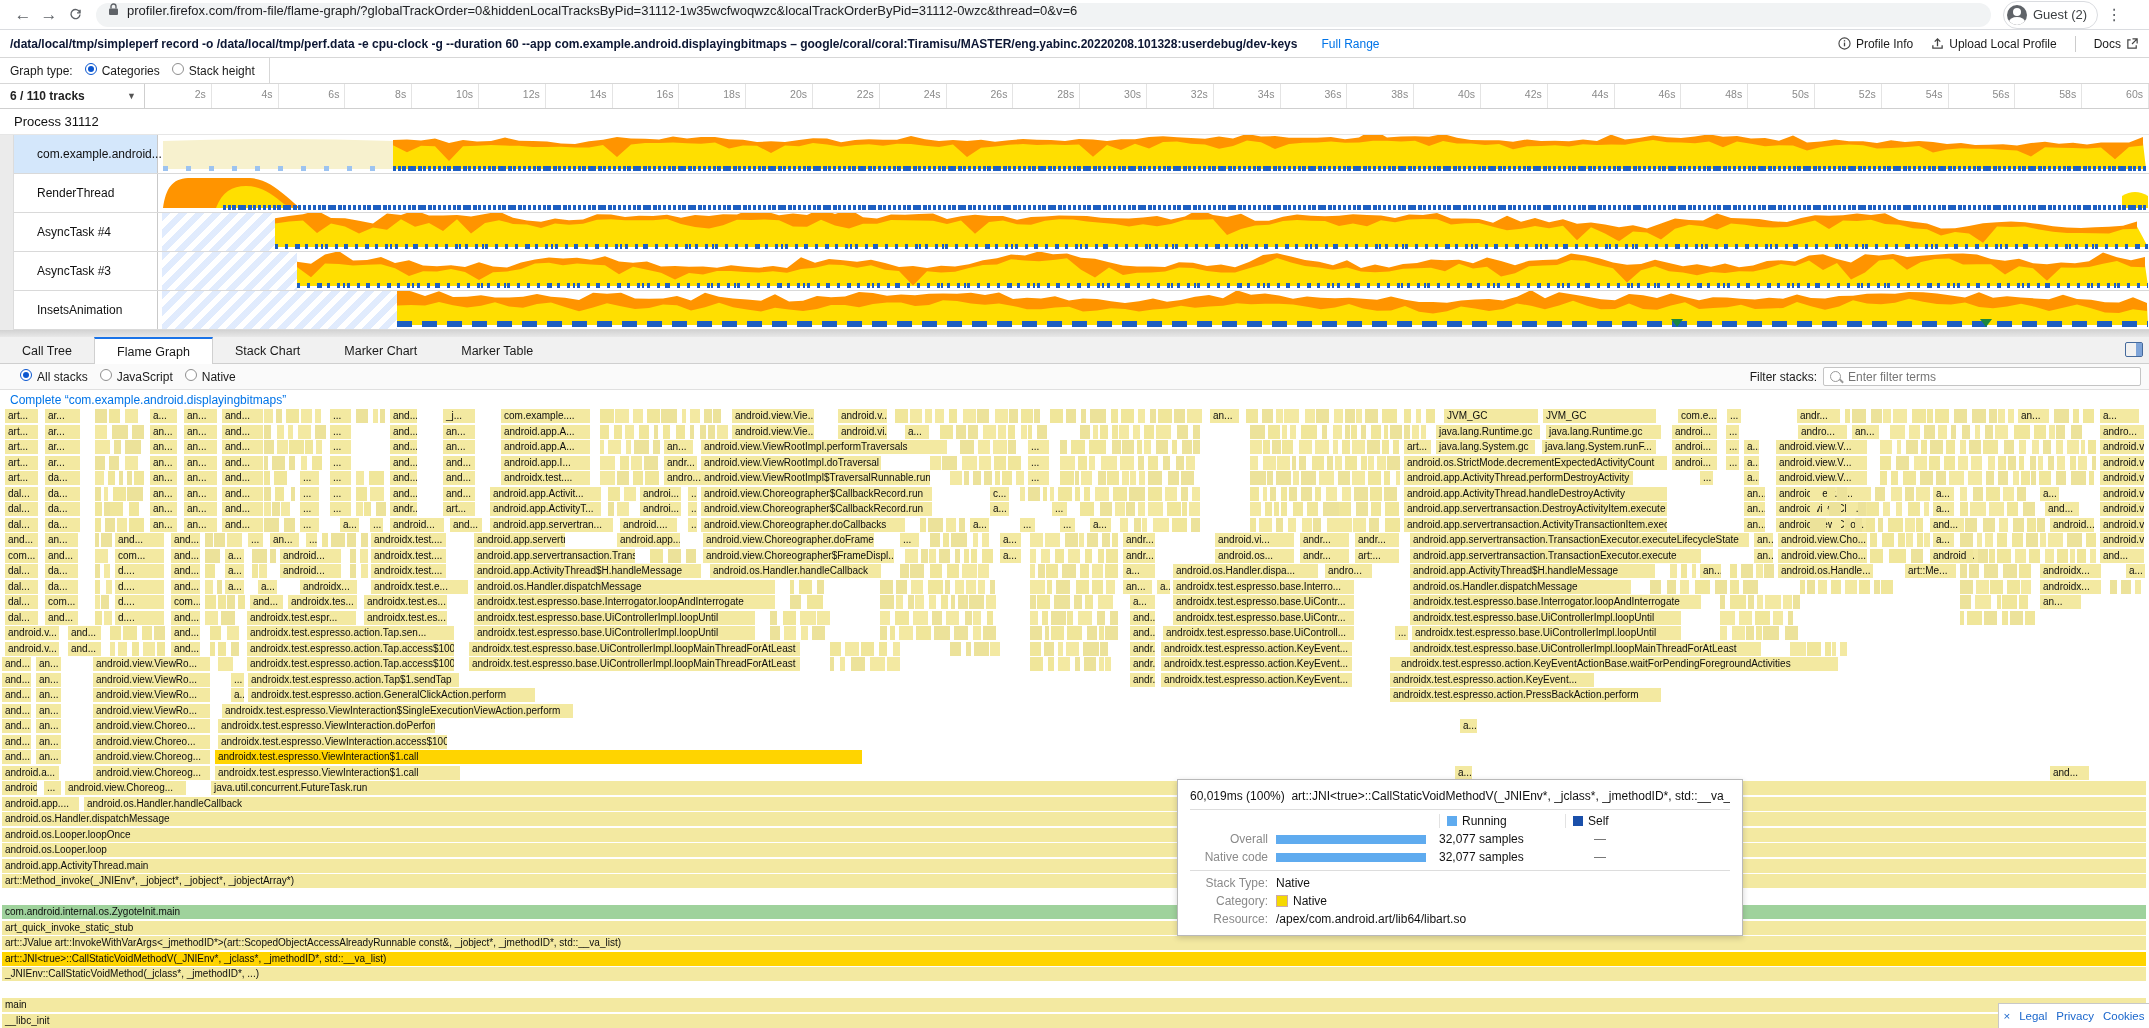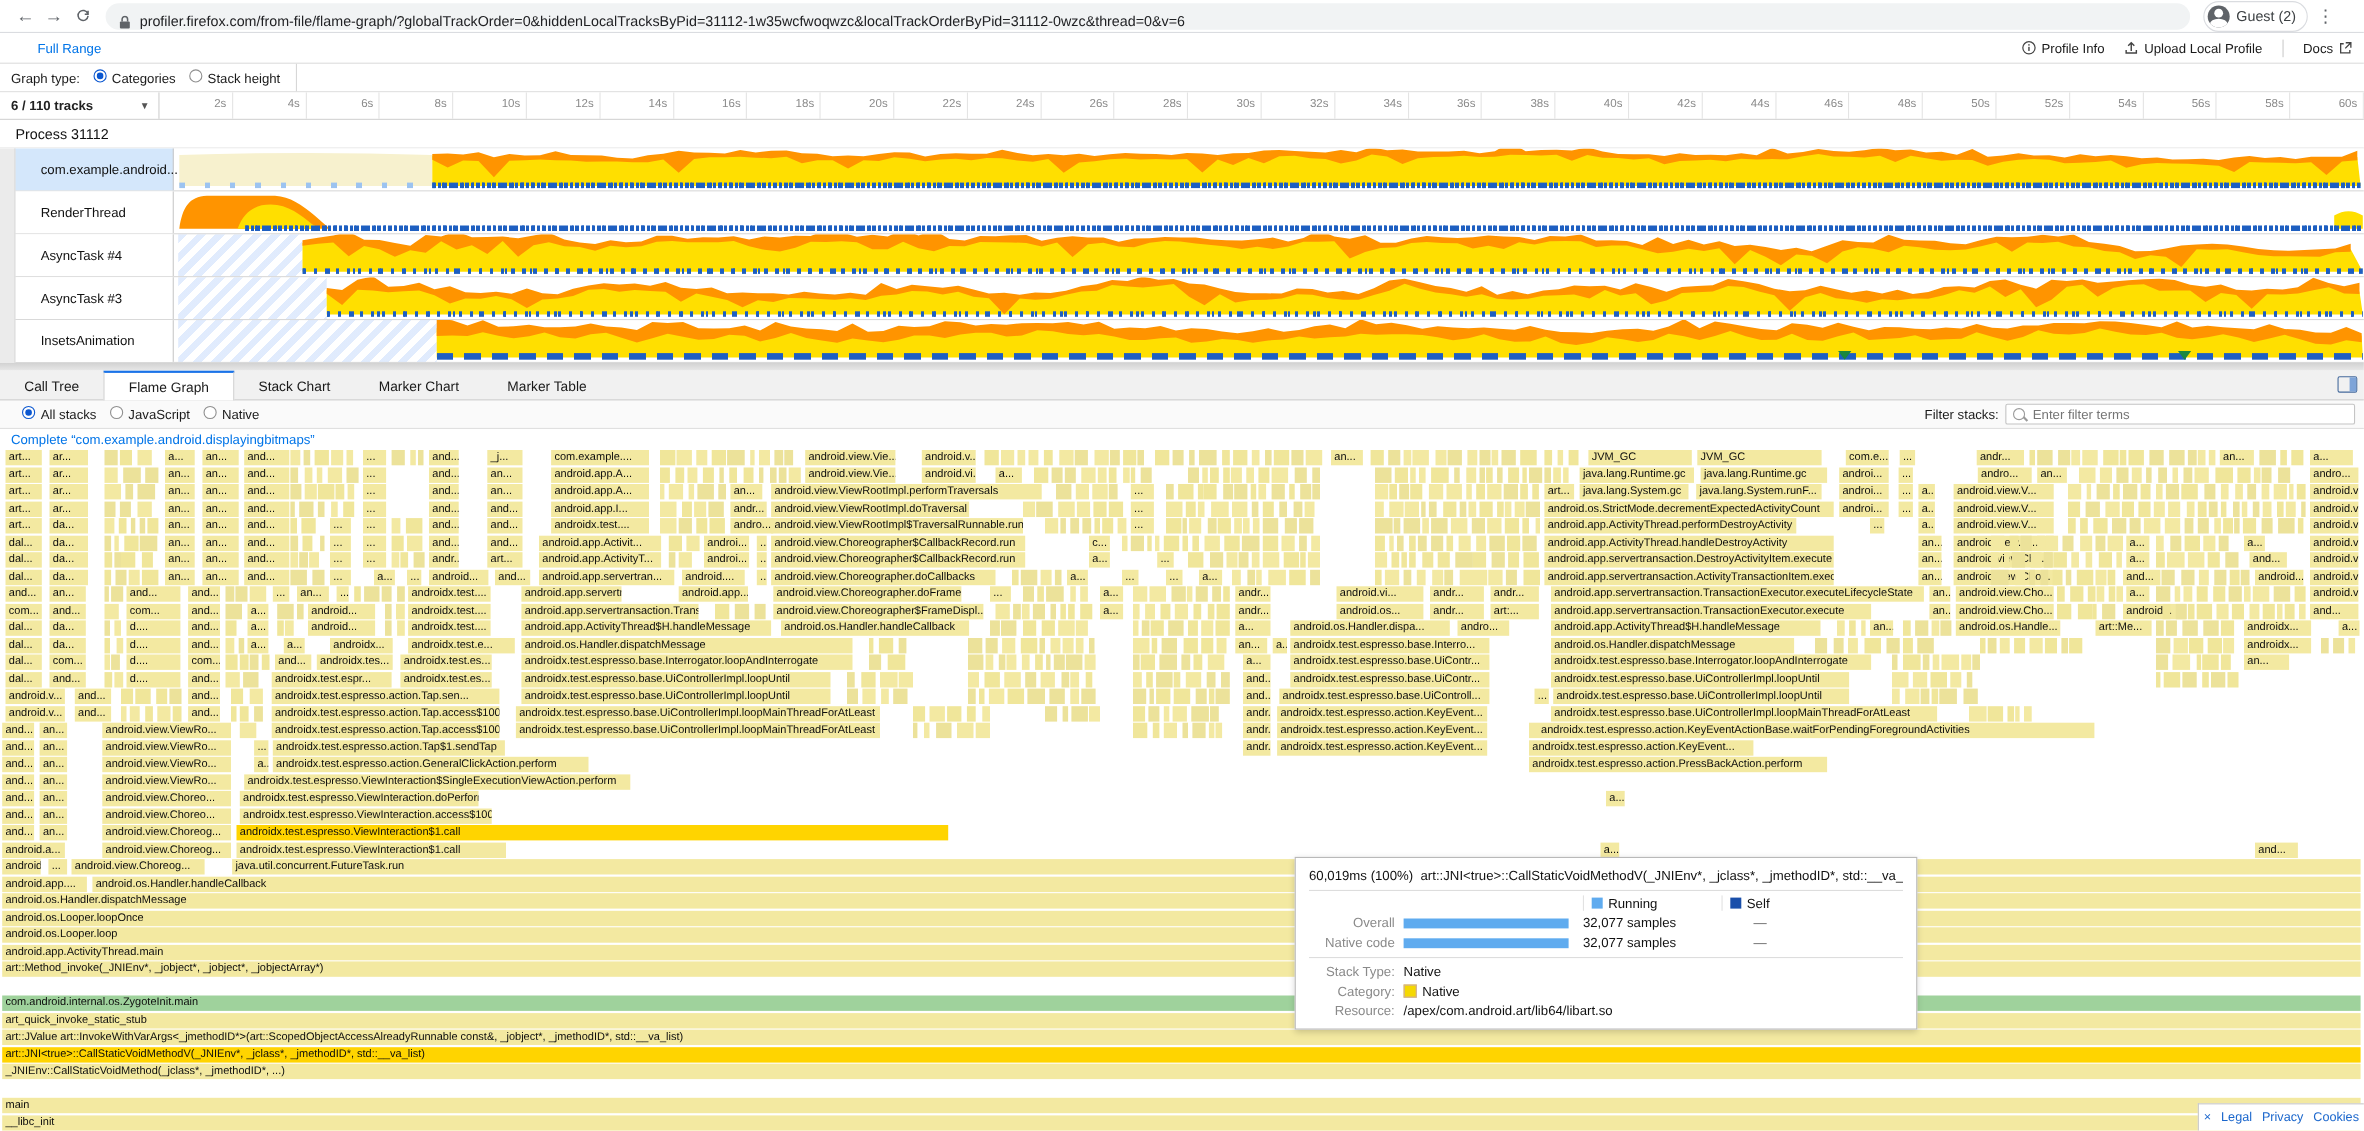--- a/index.html
+++ b/index.html
@@ -1,21 +1,21 @@
 <!DOCTYPE html>
 <html><head>
 <meta charset="utf-8">
 <style>
   html,body{margin:0;padding:0;}
   body{width:2149px;height:1028px;overflow:hidden;background:#fff;
        font-family:"Liberation Sans","DejaVu Sans",sans-serif;position:relative;}
   
   .chrome{height:30px;background:#fff;border-bottom:1px solid #dadce0;display:flex;align-items:center;padding:0 10px;box-sizing:border-box;}
   .navbtn{width:26px;height:26px;display:flex;align-items:center;justify-content:center;color:#5f6368;font-size:17px;cursor:pointer;border-radius:50%;}
-  .urlbar{flex:0 0 auto;width:1895px;height:24px;background:#f1f3f4;border-radius:13px;margin-left:8px;display:flex;align-items:flex-end;padding:0 12px;box-sizing:border-box;}
+  .urlbar{flex:0 0 auto;width:1895px;height:24px;background:#f1f3f4;border-radius:13px;margin-left:8px;display:flex;align-items:flex-start;padding:0 12px;box-sizing:border-box;}
   .urltext{font-size:13px;color:#202124;white-space:nowrap;overflow:hidden;}
   .guest{display:flex;align-items:center;border:1px solid #dadce0;border-radius:15px;height:26px;padding:0 10px 0 3px;margin-left:12px;gap:6px;}
   .guest-av{width:20px;height:20px;border-radius:50%;background:#5f6368;position:relative;overflow:hidden;}
   .guest-av:before{content:"";position:absolute;left:6px;top:3px;width:8px;height:8px;border-radius:50%;background:#fff;}
   .guest-av:after{content:"";position:absolute;left:2px;top:12px;width:16px;height:10px;border-radius:50%;background:#fff;}
   .guest-label{font-size:13px;color:#3c4043;}
   .dots{color:#5f6368;font-size:16px;margin-left:8px;cursor:pointer;}
   
   .ptoolbar{height:28px;border-bottom:1px solid #d7d7d7;display:flex;align-items:center;padding:0 10px;box-sizing:border-box;background:#fff;}
   .cmd{font-size:12px;font-weight:700;color:#0c1633;white-space:nowrap;}
@@ -110,20 +110,21 @@
     <span class="urltext">profiler.firefox.com/from-file/flame-graph/?globalTrackOrder=0&amp;hiddenLocalTracksByPid=31112-1w35wcfwoqwzc&amp;localTrackOrderByPid=31112-0wzc&amp;thread=0&amp;v=6</span>
   </div>
   <div class="guest">
     <span class="guest-av"></span>
     <span class="guest-label">Guest (2)</span>
   </div>
   <div class="dots">⋮</div>
 </div>
 
 <div class="ptoolbar">
+  <span class="cmd">/data/local/tmp/simpleperf record -o /data/local/tmp/perf.data -e cpu-clock -g --duration 60 --app com.example.android.displayingbitmaps – google/coral/coral:Tiramisu/MASTER/eng.yabinc.20220208.101328:userdebug/dev-keys</span>
   <span class="fullrange">Full Range</span>
   <div class="pt-right">
     <span class="pt-item">
       <svg class="icon12" viewBox="0 0 14 14">
           <circle cx="7" cy="7" r="6" fill="none" stroke="#444" stroke-width="1.2"></circle>
           <rect x="6.3" y="6" width="1.4" height="4" fill="#444"></rect>
           <rect x="6.3" y="3.4" width="1.4" height="1.4" fill="#444"></rect>
         </svg>
       <span>Profile Info</span>
     </span>
@@ -1319,21 +1320,21 @@
     <div class="sliver" style="left: 1825px; width: 6px; top: 232.5px; background: rgb(240, 230, 154);"></div>
     <div class="sliver" style="left: 1832px; width: 4px; top: 232.5px; background: rgb(243, 233, 162);"></div>
     <div class="sliver" style="left: 1840px; width: 7px; top: 232.5px; background: rgb(243, 233, 162);"></div>
     <div class="fcell" style="left: 2px; width: 29px; top: 248px;">and...</div>
     <div class="fcell" style="left: 36px; width: 25px; top: 248px;">an...</div>
     <div class="fcell" style="left: 93px; width: 117px; top: 248px;">android.view.ViewRo...</div>
     <div class="fcell" style="left: 247px; width: 207px; top: 248px;">androidx.test.espresso.action.Tap.access$100</div>
     <div class="fcell" style="left: 469px; width: 331px; top: 248px;">androidx.test.espresso.base.UiControllerImpl.loopMainThreadForAtLeast</div>
     <div class="fcell" style="left: 1130px; width: 25px; top: 248px;">andr...</div>
     <div class="fcell" style="left: 1161px; width: 191px; top: 248px;">androidx.test.espresso.action.KeyEvent...</div>
-    <div class="fcell" style="left: 1390px; width: 514px; top: 248px; padding-left: 11px;">androidx.test.espresso.action.KeyEventActionBase.waitForPendingForegroundActivities</div>
+    <div class="fcell" style="left: 1390px; width: 448px; top: 248px; padding-left: 11px;">androidx.test.espresso.action.KeyEventActionBase.waitForPendingForegroundActivities</div>
     <div class="sliver" style="left: 218px; width: 15px; top: 248px; background: rgb(243, 233, 162);"></div>
     <div class="sliver" style="left: 830px; width: 4px; top: 248px; background: rgb(236, 226, 154);"></div>
     <div class="sliver" style="left: 840px; width: 5px; top: 248px; background: rgb(243, 233, 162);"></div>
     <div class="sliver" style="left: 851px; width: 14px; top: 248px; background: rgb(236, 226, 154);"></div>
     <div class="sliver" style="left: 870px; width: 15px; top: 248px; background: rgb(243, 233, 162);"></div>
     <div class="sliver" style="left: 887px; width: 13px; top: 248px; background: rgb(243, 233, 162);"></div>
     <div class="sliver" style="left: 1030px; width: 13px; top: 248px; background: rgb(240, 230, 154);"></div>
     <div class="sliver" style="left: 1048px; width: 6px; top: 248px; background: rgb(240, 230, 154);"></div>
     <div class="sliver" style="left: 1058px; width: 12px; top: 248px; background: rgb(243, 233, 162);"></div>
     <div class="sliver" style="left: 1075px; width: 5px; top: 248px; background: rgb(236, 226, 154);"></div>

